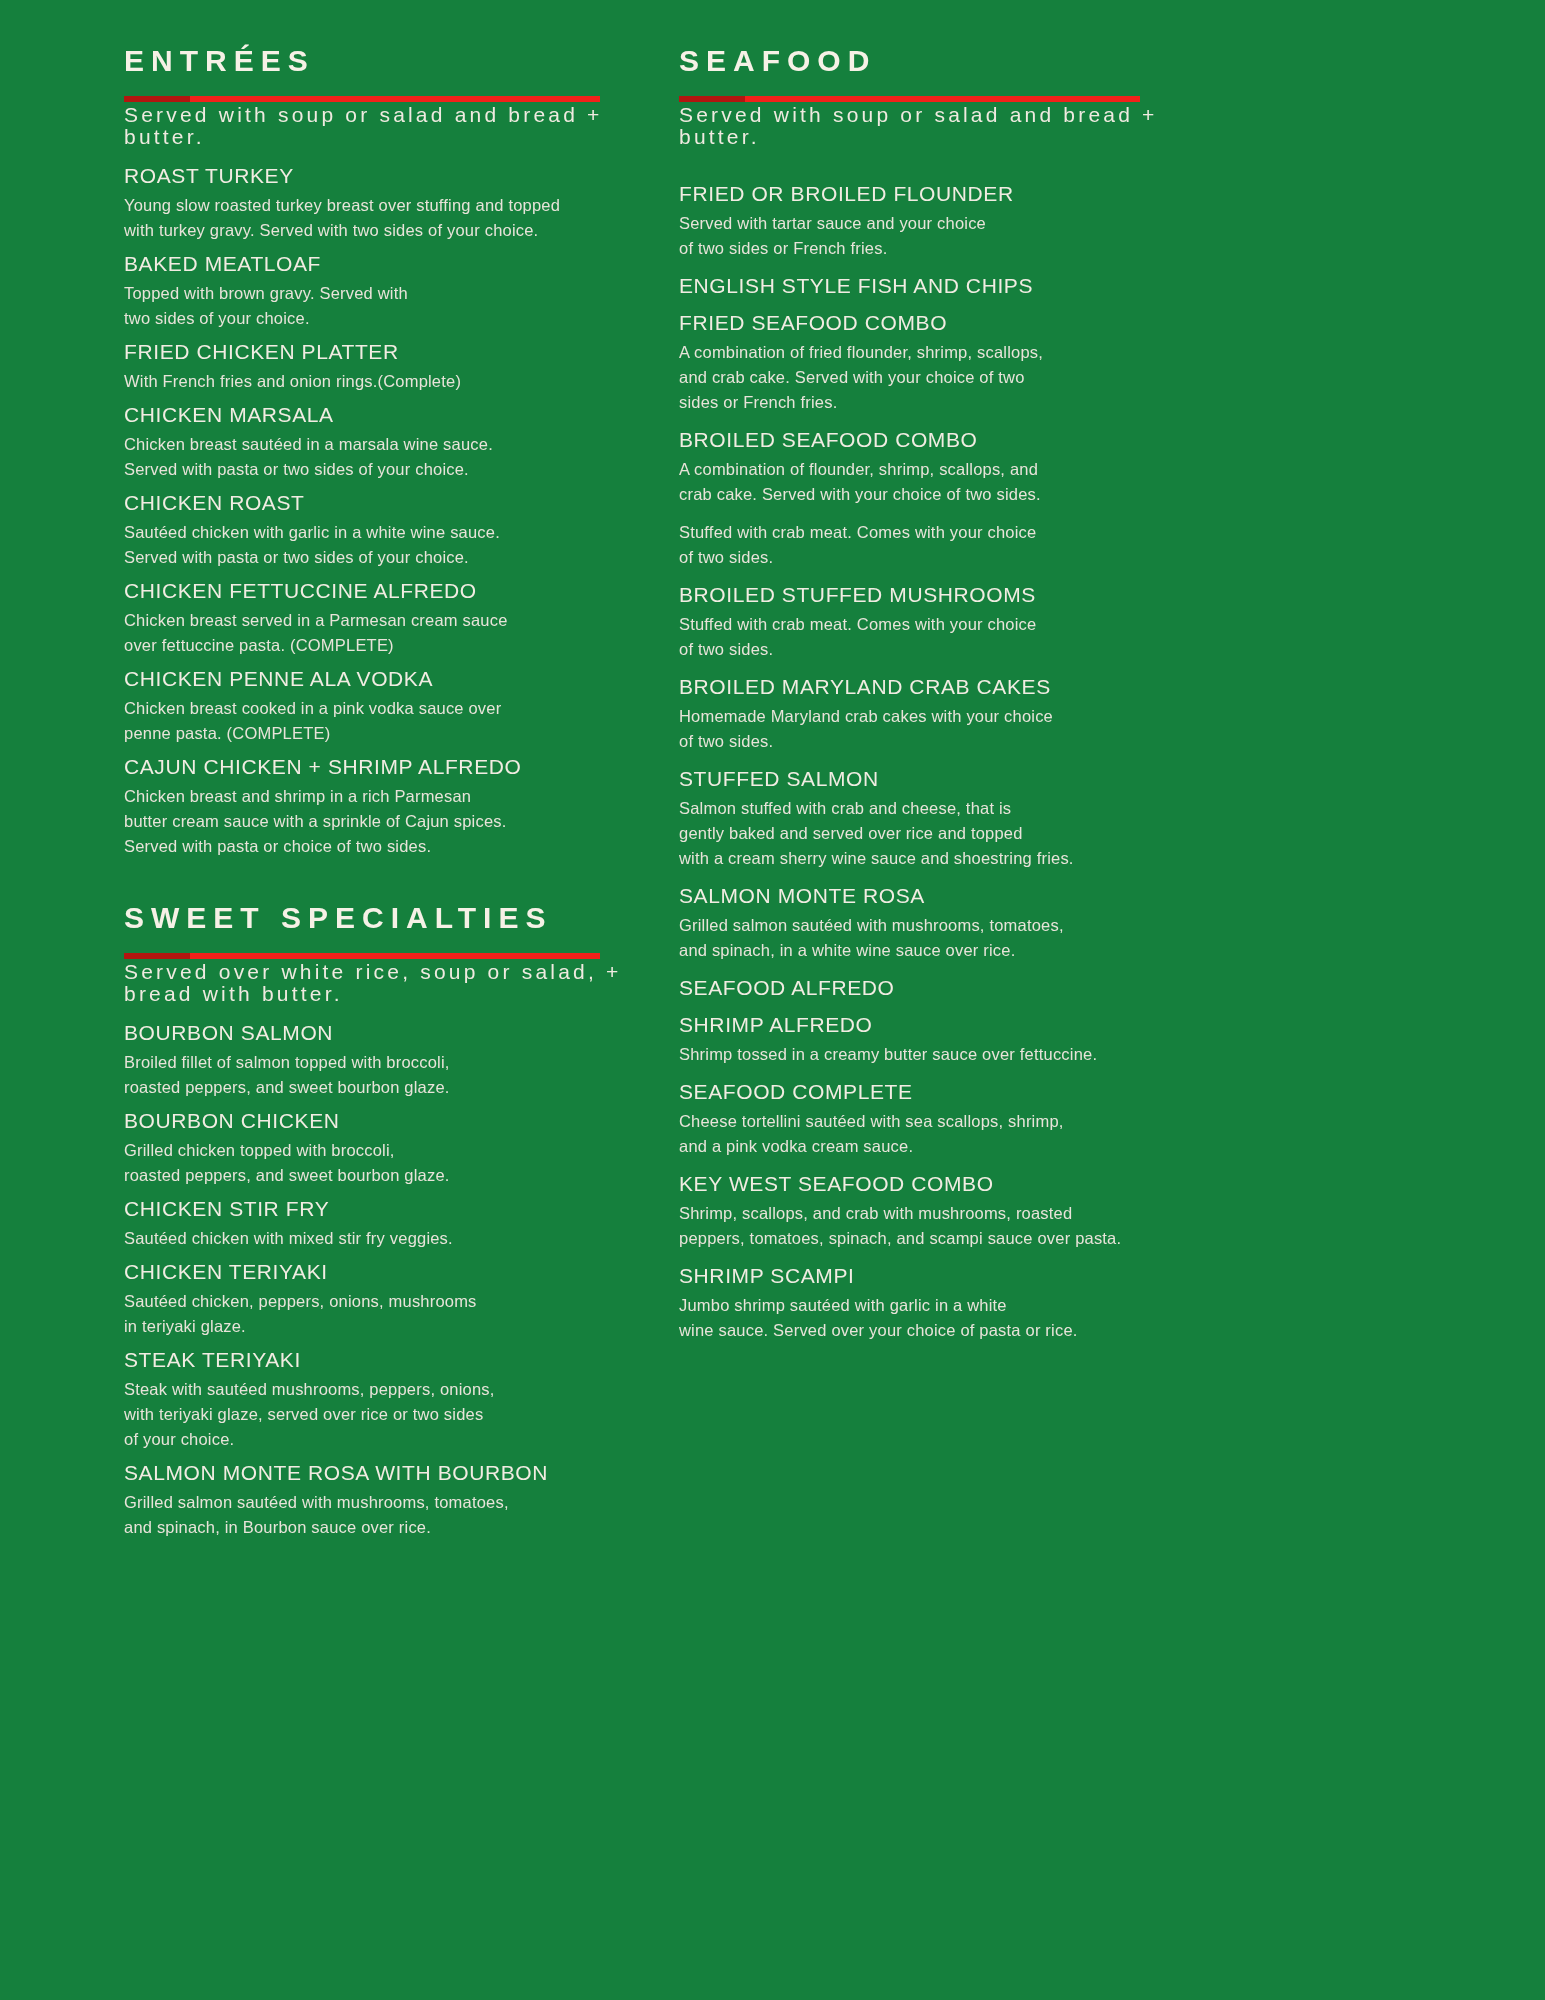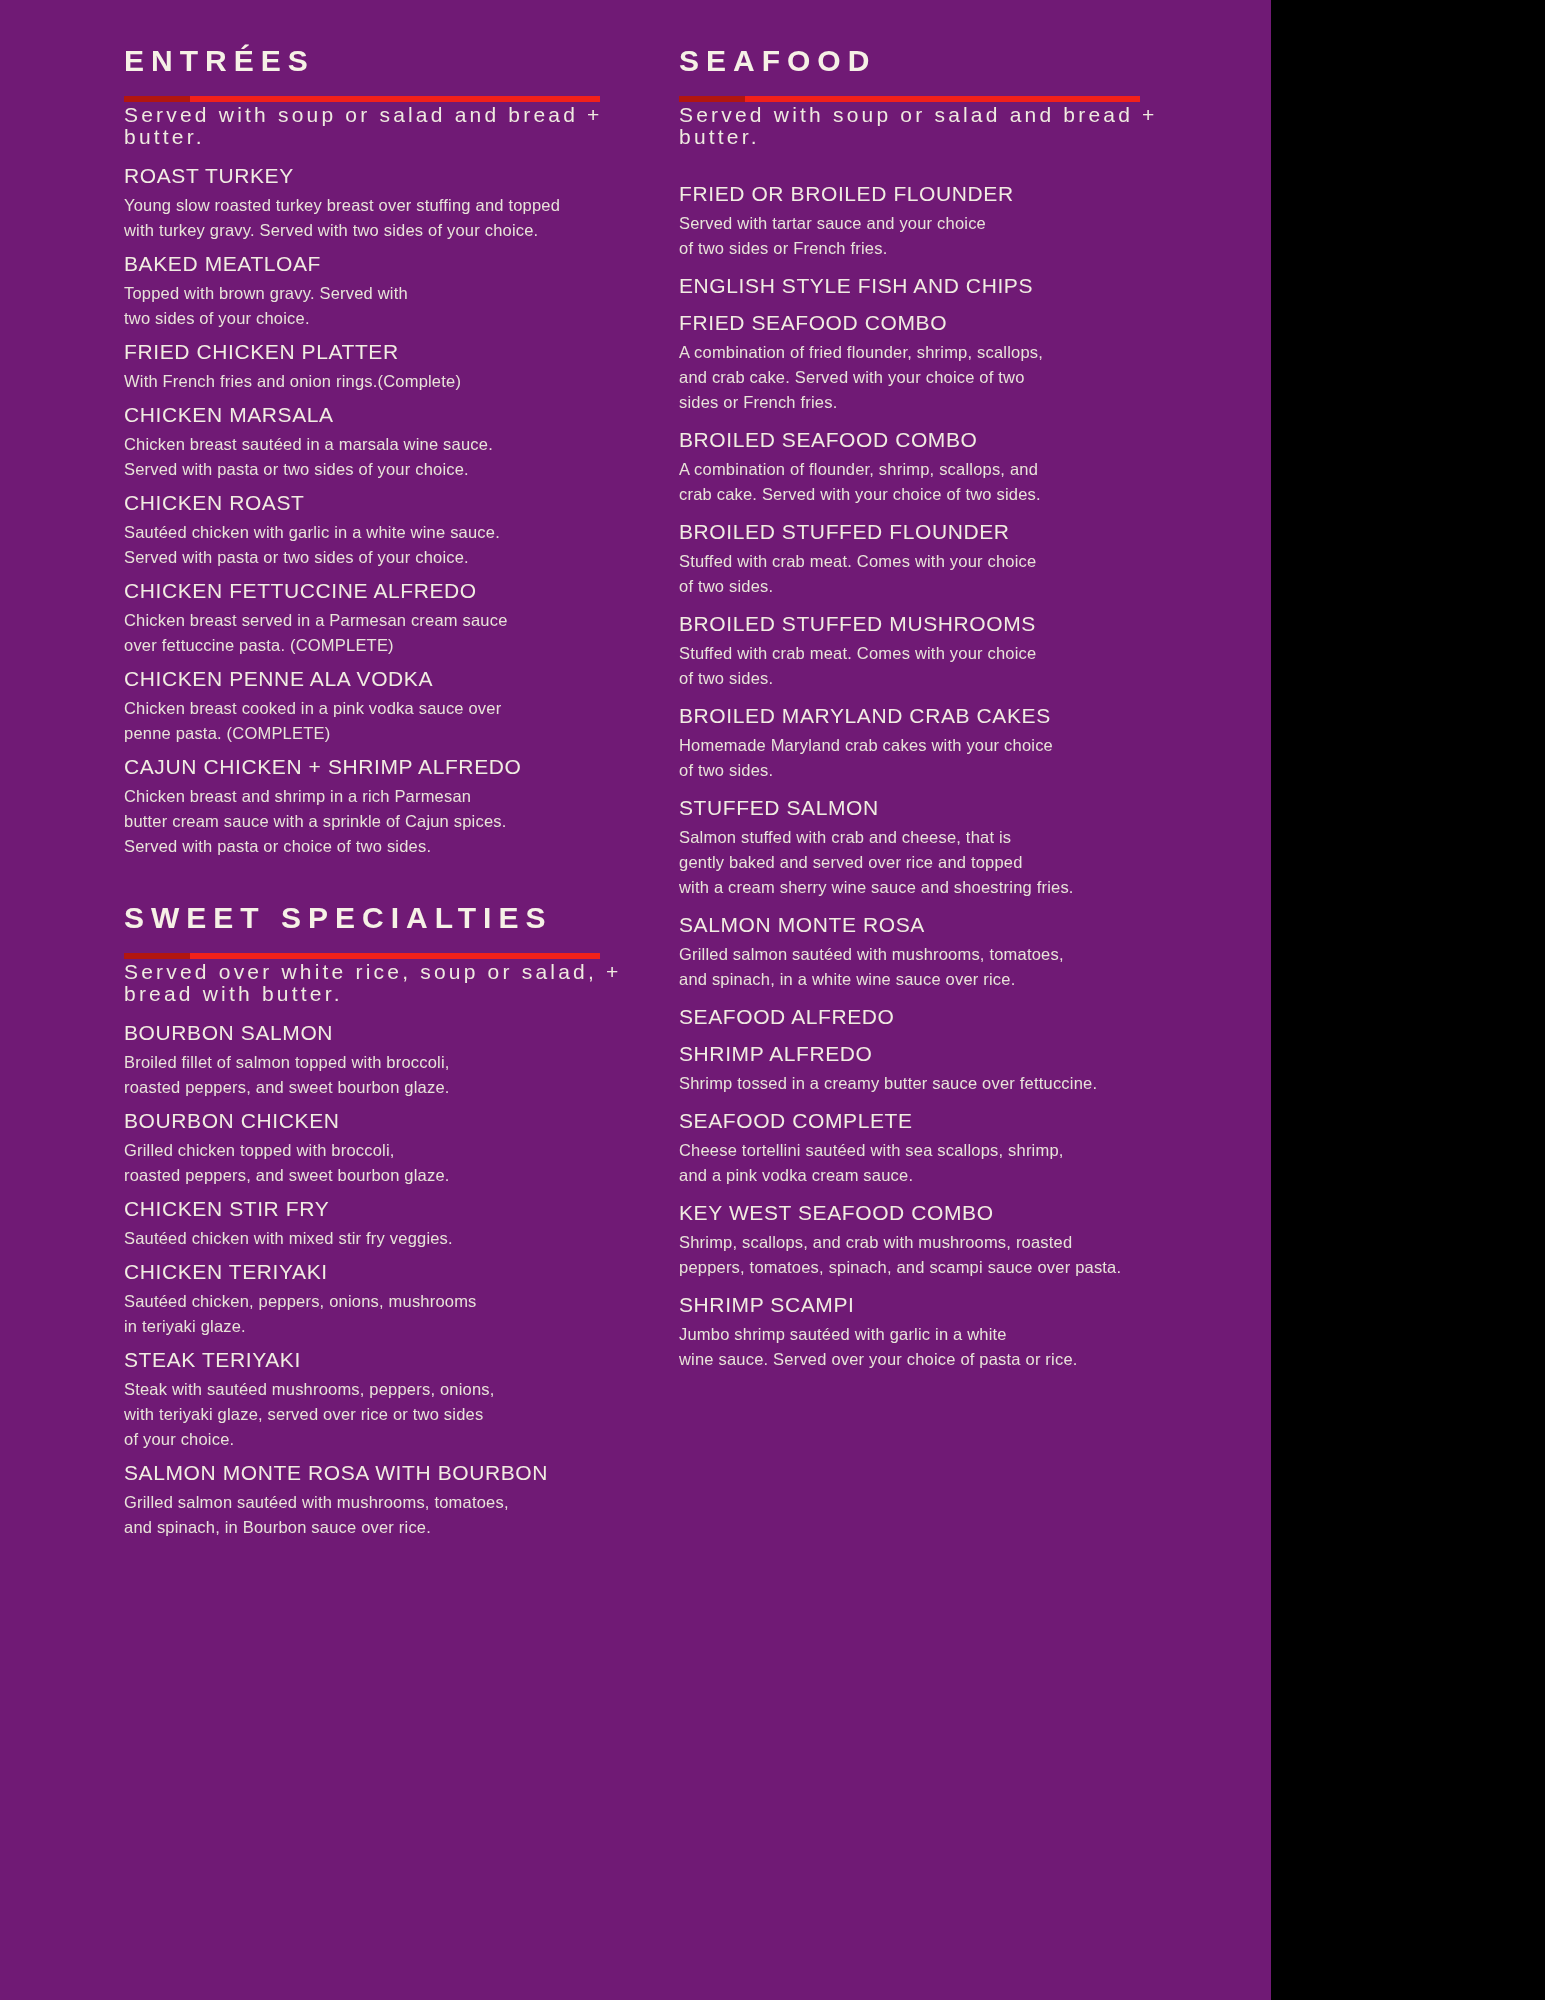--- a/index.html
+++ b/index.html
@@ -1,21 +1,21 @@
 <!DOCTYPE html>
 <html><head>
 <meta charset="utf-8">
 <style>
   html, body { margin: 0; padding: 0; }
   body { background: #000; }
   .page {
     position: relative;
-    width: 1271px;
+    width: 1545px;
     height: 2000px;
-    background: #701a75;
+    background: #15803d;
     font-family: "Liberation Sans", sans-serif;
     overflow: hidden;
   }
   .col { position: absolute; top: 42px; }
   .col-left  { left: 124px; width: 505px; }
   .col-right { left: 679px; width: 540px; }
 
   .section + .section { margin-top: 40px; }
 
   .section-title {
@@ -194,21 +194,20 @@
 sides or French fries.</div>
   </div>
 
   <div class="item">
     <div class="item-name">BROILED SEAFOOD COMBO</div>
     <div class="item-desc">A combination of flounder, shrimp, scallops, and
 crab cake. Served with your choice of two sides.</div>
   </div>
 
   <div class="item">
-    <div class="item-name">BROILED STUFFED FLOUNDER</div>
     <div class="item-desc">Stuffed with crab meat. Comes with your choice
 of two sides.</div>
   </div>
 
   <div class="item">
     <div class="item-name">BROILED STUFFED MUSHROOMS</div>
     <div class="item-desc">Stuffed with crab meat. Comes with your choice
 of two sides.</div>
   </div>
 

